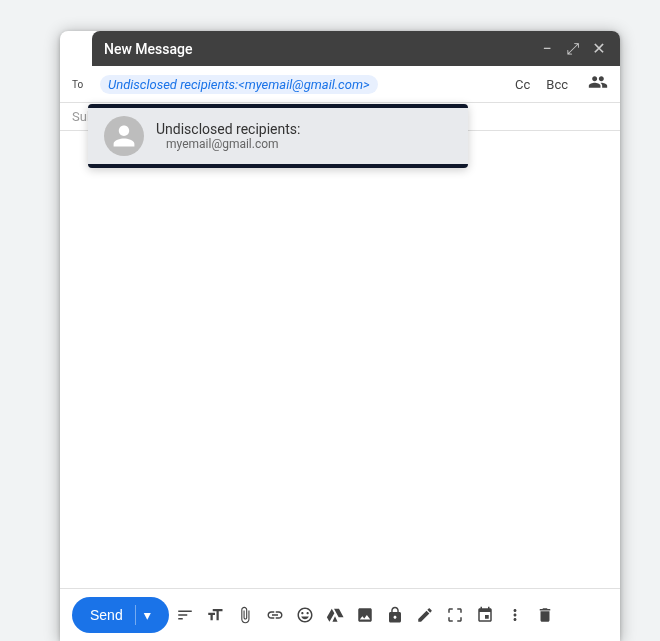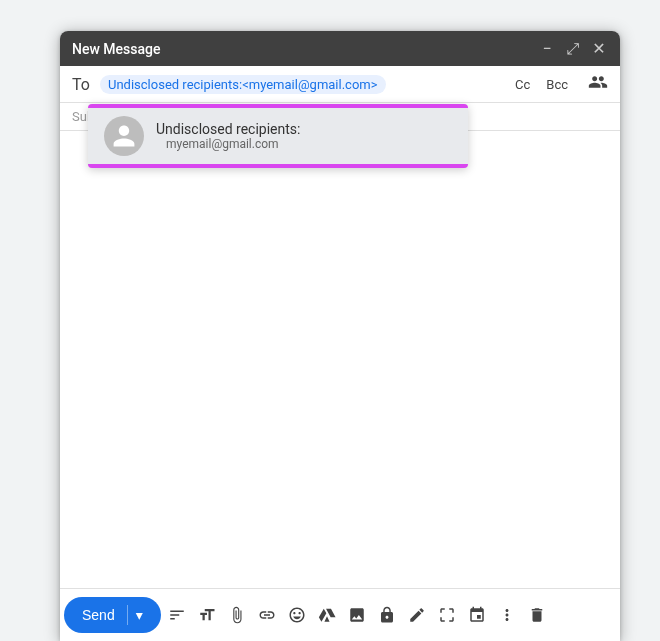--- a/index.html
+++ b/index.html
@@ -28,20 +28,21 @@
     }
 
     .compose-header {
       background: #404040;
       border-radius: 8px 8px 0 0;
       padding: 8px 12px;
       display: flex;
       align-items: center;
       justify-content: space-between;
       cursor: pointer;
+      margin-left: 32px;
     }
 
     .compose-header-title {
       color: #fff;
       font-size: 14px;
       font-weight: 500;
     }
 
     .compose-header-actions {
       display: flex;
@@ -60,32 +61,33 @@
     .compose-to-row {
       display: flex;
       align-items: center;
       padding: 6px 12px;
       border-bottom: 1px solid #e0e0e0;
       position: relative;
     }
 
     .compose-label {
       color: #444;
-      font-size: 16px;
+      font-size: 10px;
       margin-right: 8px;
       min-width: 20px;
     }
 
     .compose-to-field {
       flex: 1;
       font-size: 13px;
       color: #1a73e8;
       display: flex;
       align-items: flex-start;
       gap: 2px;
+      font-style: italic;
     }
 
     .to-chip {
       background: #e8f0fe;
       border-radius: 16px;
       padding: 2px 8px;
       font-size: 13px;
       color: #1a73e8;
       display: inline-block;
     }
@@ -128,21 +130,21 @@
       font-size: 14px;
       color: #333;
       overflow-y: auto;
     }
 
     
     .autocomplete-dropdown {
       position: absolute;
       top: 38px;
       left: 28px;
-      background: #d946ef;
+      background: #0f172a;
       border-radius: 4px;
       box-shadow: 0 2px 10px rgba(0,0,0,0.2);
       z-index: 100;
       width: 380px;
       padding: 4px 0;
     }
 
     .autocomplete-item {
       display: flex;
       align-items: center;
@@ -182,21 +184,21 @@
     .autocomplete-email {
       font-size: 12px;
       color: #666;
       margin-left: 10px;
     }
 
     
     .compose-toolbar {
       display: flex;
       align-items: center;
-      padding: 8px 4px;
+      padding: 8px 12px;
       border-top: 1px solid #e0e0e0;
       gap: 2px;
     }
 
     .send-btn {
       background: #1a73e8;
       color: #fff;
       border: none;
       border-radius: 20px;
       padding: 8px 18px;

